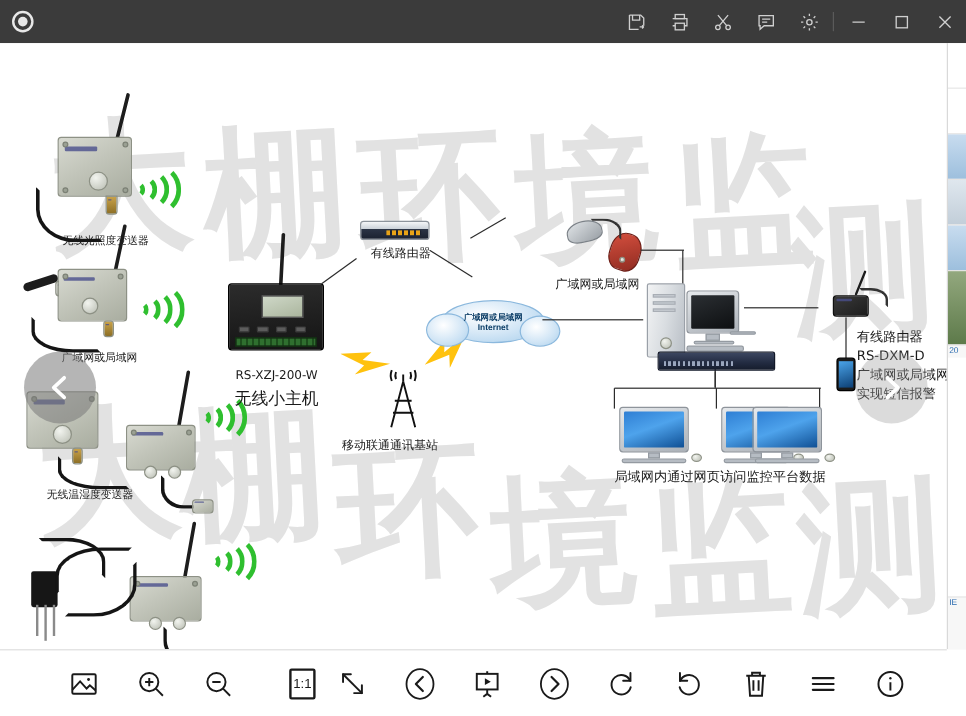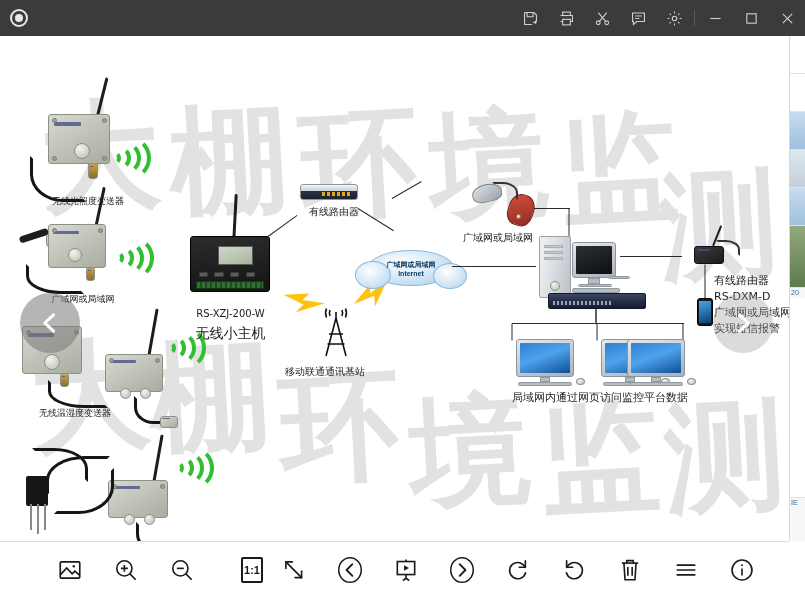--- a/index.html
+++ b/index.html
@@ -297,21 +297,21 @@
     padding-left:42px;
   }
   .tool {
     width:56px; height:56px; display:flex; align-items:center;
     justify-content:center; cursor:pointer;
   }
   .tool svg { display:block; }
   #ratio-box {
     width:22px; height:26px; border:2px solid #1a1a1a; border-radius:2px;
     display:flex; align-items:center; justify-content:center;
-    font-size:11px; font-weight:bold; color:#1a1a1a;
+    font-size:11px; font-weight:normal; color:#1a1a1a;
     font-family:"Liberation Sans", sans-serif;
     margin-left:28px;
   }
   #toolbar-scroll-hint {
     position:absolute; right:0; top:541px; width:16px; height:56px;
     background:#ffffff;
   }
 </style>
 </head>
 <body>

